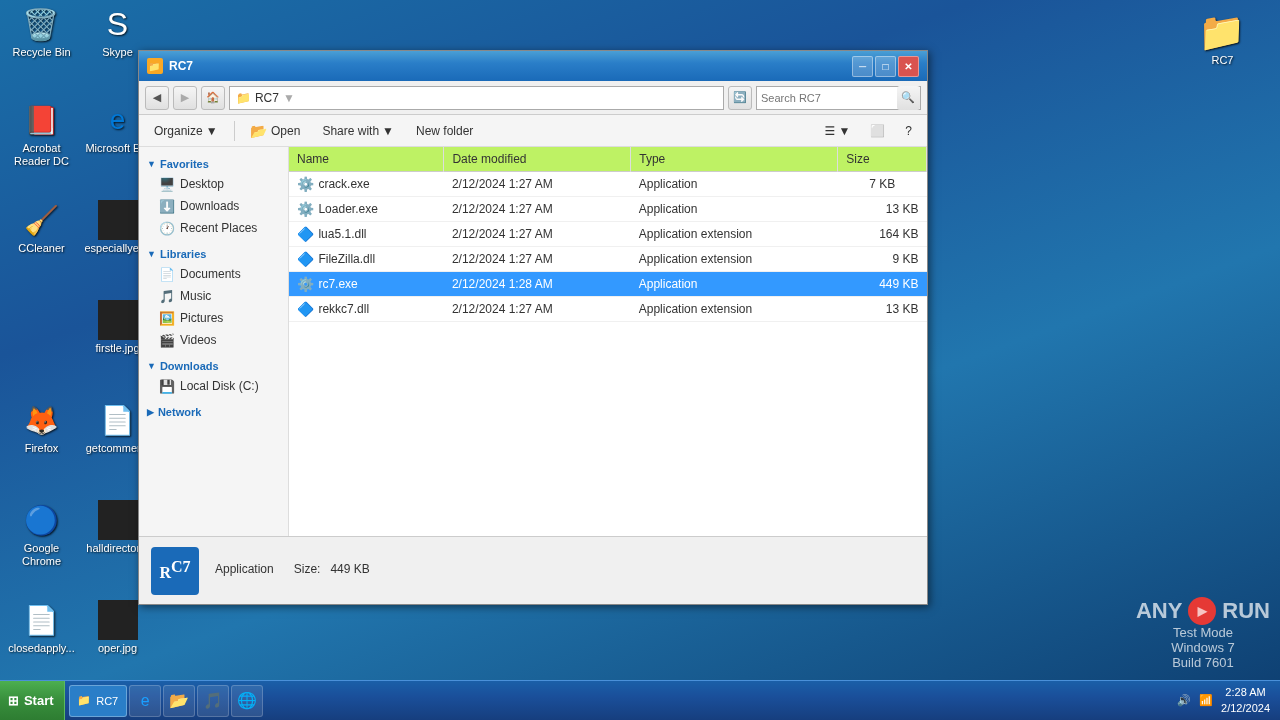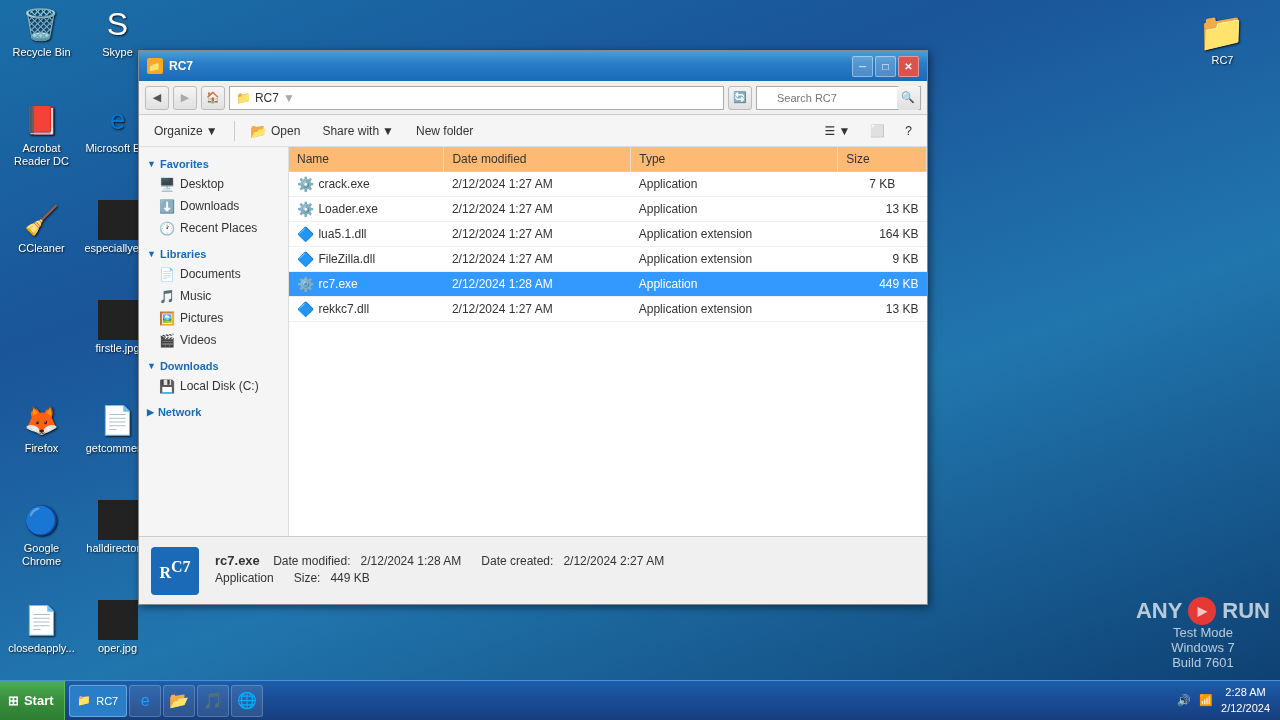--- a/index.html
+++ b/index.html
@@ -303,21 +303,21 @@
     .file-list {
       flex: 1;
       overflow-y: auto;
       background: white;
     }
     .file-table {
       width: 100%;
       border-collapse: collapse;
     }
     .file-table thead tr {
-      background: #fdba74;
+      background: #bef264;
       border-bottom: 1px solid #ccc;
       margin-left: 8px;
     }
     .file-table th {
       text-align: left;
       padding: 5px 8px;
       font-size: 12px;
       font-weight: normal;
       color: #333;
       border-right: 1px solid #ddd;
@@ -510,21 +510,21 @@
       <div class="nav-btn">◀</div>
       <div class="nav-btn" style="color:#aaa;">▶</div>
       <div class="nav-btn">🏠</div>
       <div class="address-path">
         <span style="color:#f9a825;margin-right:4px;">📁</span>
         <span>RC7</span>
         <span style="margin-left:4px;color:#aaa;">▼</span>
       </div>
       <div class="nav-btn" style="color:#2196f3;">🔄</div>
       <div style="display:flex;align-items:center;border:1px solid #aaa;height:24px;width:165px;background:white;">
-        <input type="text" style="border: none; outline: none; width: 140px; padding: 0px 20px; font-size: 11px; color: rgb(153, 153, 153);" placeholder="Search RC7">
+        <input type="text" style="border: none; outline: none; width: 140px; padding: 0px 4px; font-size: 11px; color: rgb(153, 153, 153);" placeholder="Search RC7">
         <div class="search-btn" style="border:none;">🔍</div>
       </div>
     </div>
 
     <div class="toolbar">
       <button class="toolbar-btn">
         <span>Organize</span>
         <span>▼</span>
       </button>
       <div class="toolbar-separator"></div>
@@ -688,31 +688,20 @@
         </table>
       </div>
     </div>
 
     <div class="status-bar">
       <div class="status-icon">
         <span style="font-size:16px;line-height:1;">R<sup style="font-size:16px;">C7</sup></span>
       </div>
       <div class="status-info">
         <div>
-          <span class="status-filename">rc7.exe</span>
-          &nbsp;&nbsp;
-          <span>Date modified:</span>
-          &nbsp;
-          <span>2/12/2024 1:28 AM</span>
-          &nbsp;&nbsp;&nbsp;&nbsp;
-          <span>Date created:</span>
-          &nbsp;
-          <span>2/12/2024 2:27 AM</span>
-        </div>
-        <div>
           <span>Application</span>
           &nbsp;&nbsp;&nbsp;&nbsp;
           <span>Size:</span>
           &nbsp;
           <span>449 KB</span>
         </div>
       </div>
     </div>
   </div>
 

